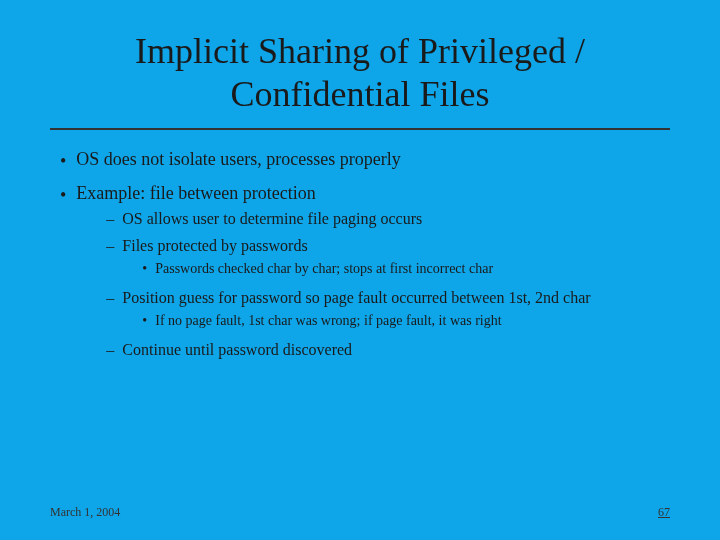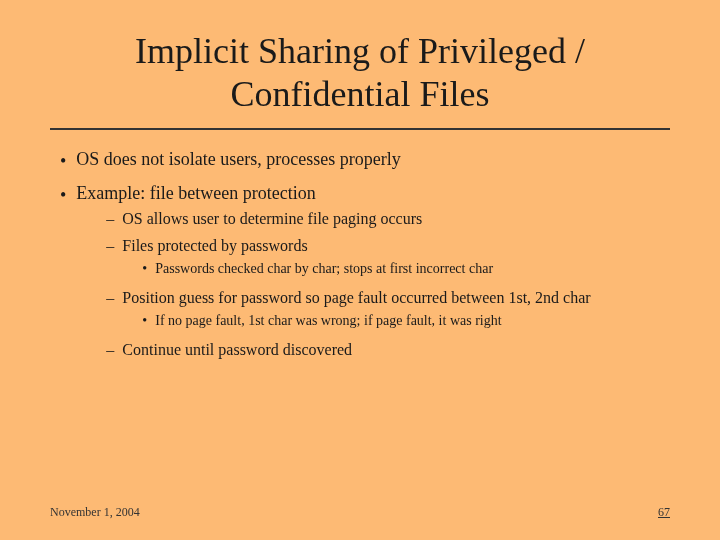--- a/index.html
+++ b/index.html
@@ -12,21 +12,21 @@
       width: 720px;
       height: 540px;
       background: #f0f0f0;
       font-family: Georgia, 'Times New Roman', serif;
       overflow: hidden;
     }
 
     .slide {
       width: 720px;
       height: 540px;
-      background: #fdba74;
+      background: #0ea5e9;
       display: flex;
       flex-direction: column;
       padding: 30px 50px 20px 50px;
       position: relative;
     }
 
     .title-section {
       text-align: center;
       padding-bottom: 12px;
       border-bottom: 2px solid #333333;
@@ -196,16 +196,16 @@
             </li>
 
           </ul>
         </div>
       </li>
 
     </ul>
   </div>
 
   <div class="footer">
-    <span class="footer-left">November 1, 2004</span>
+    <span class="footer-left">March 1, 2004</span>
     <span class="footer-right">67</span>
   </div>
 </div>
 
 </body></html>

